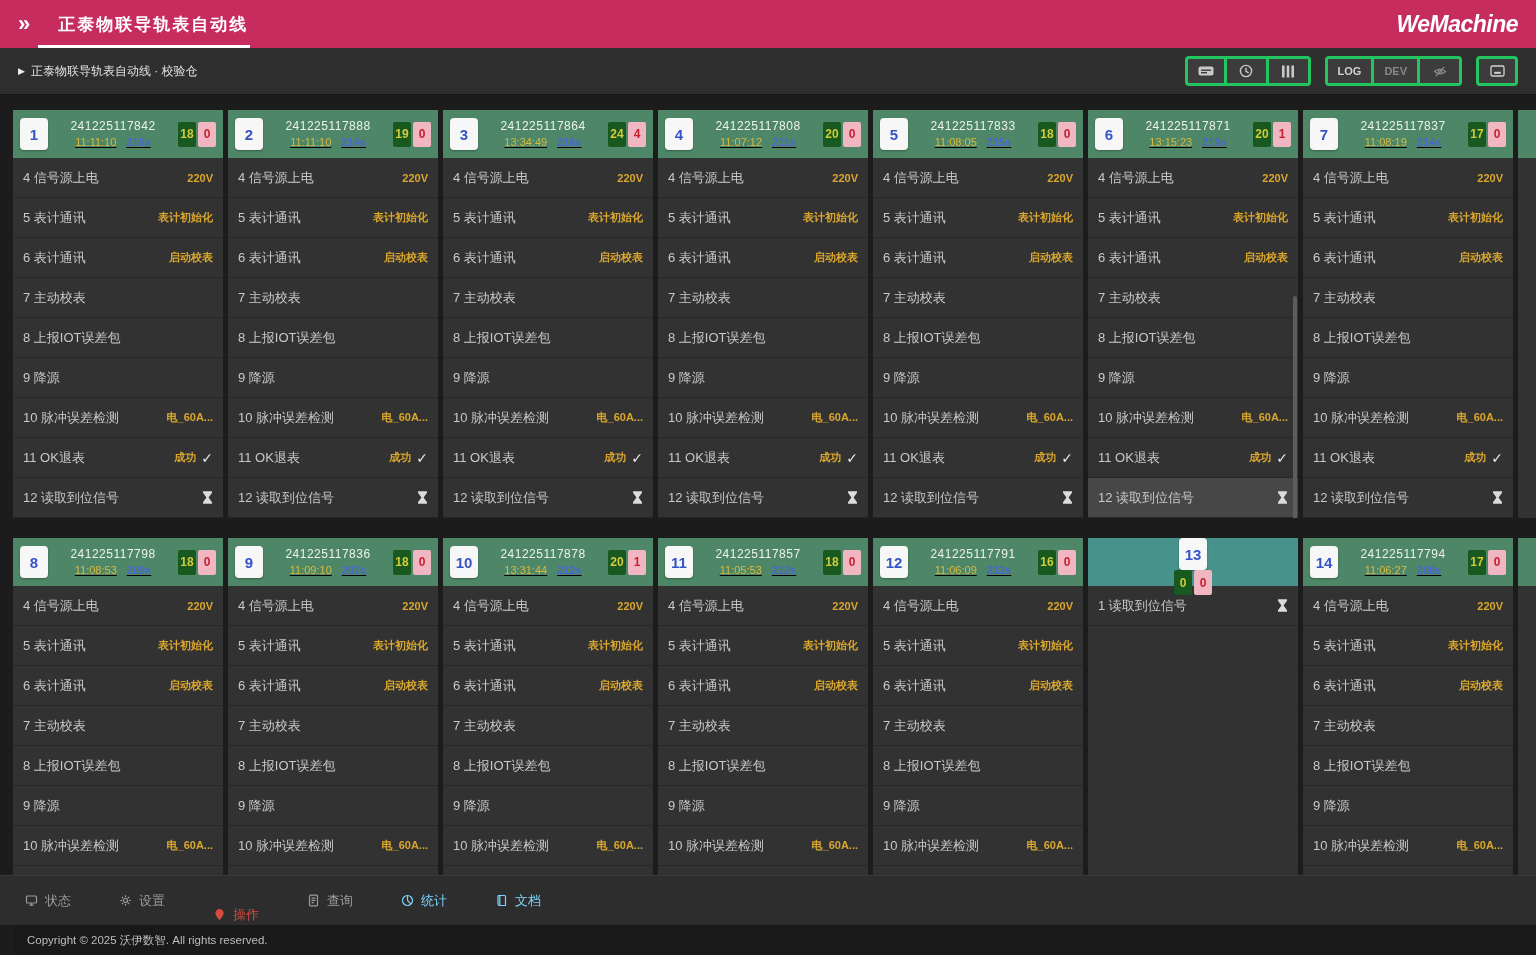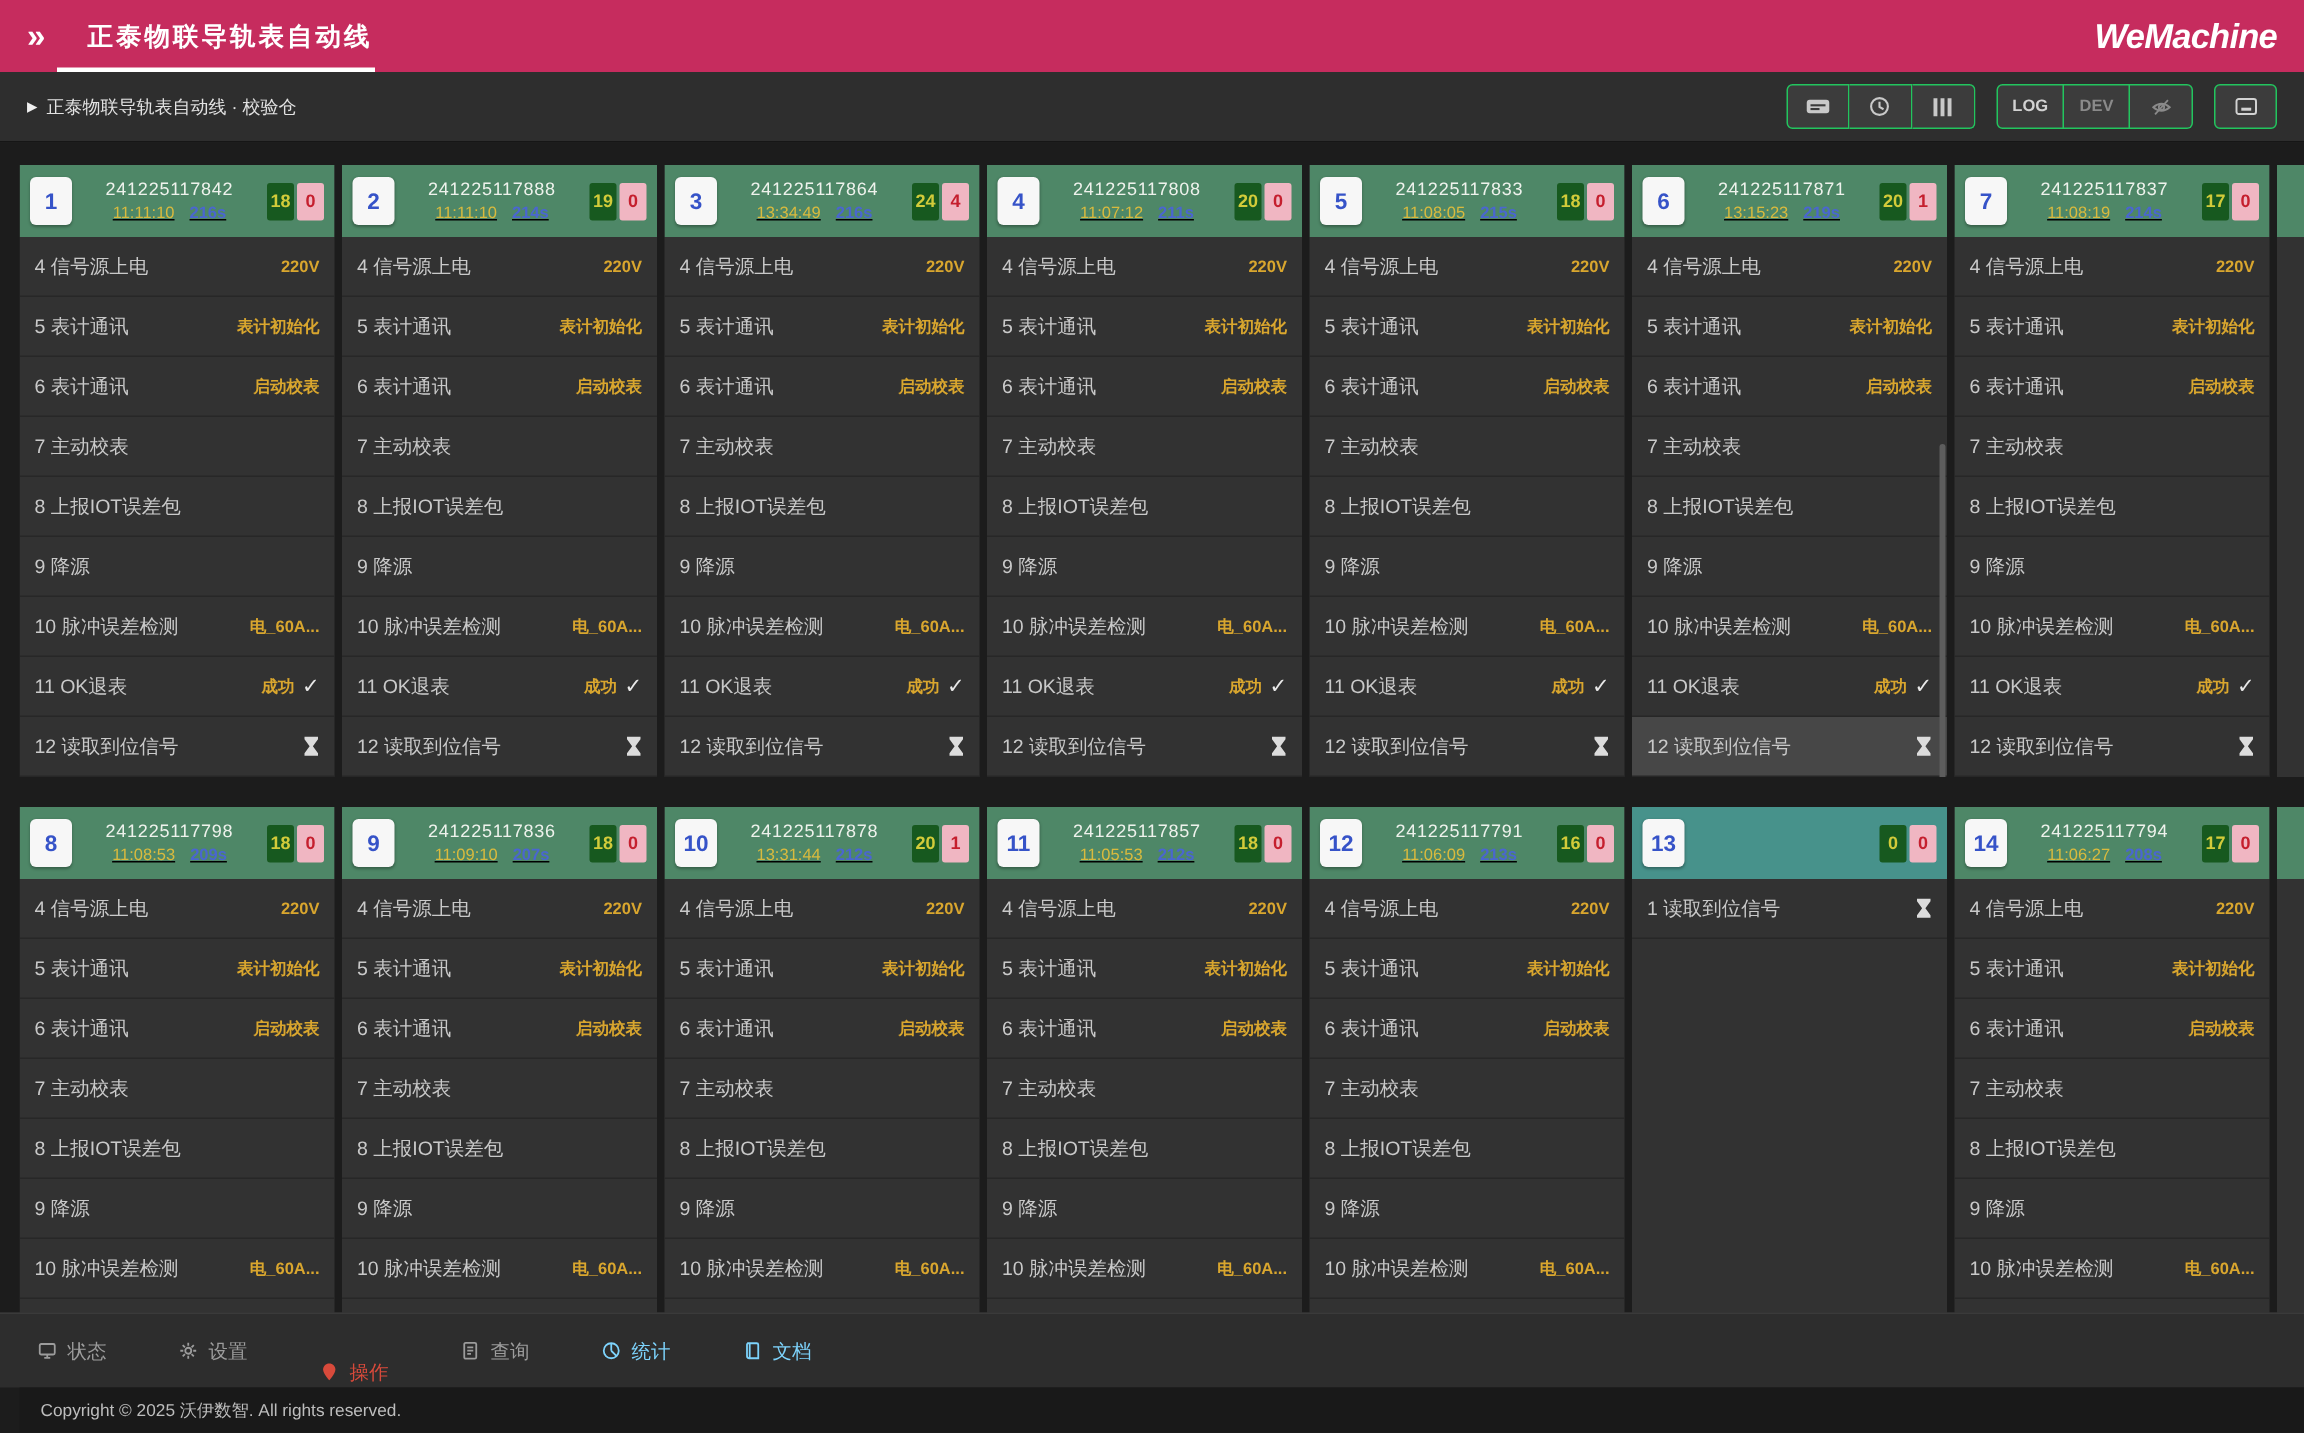--- a/index.html
+++ b/index.html
@@ -13,37 +13,37 @@
   .top-title { margin-left:28px; color:#fff; font-size:17px; font-weight:bold; letter-spacing:2px; }
   .tab-underline { position:absolute; left:38px; bottom:0; width:212px; height:3px; background:#fff; }
   .logo { margin-left:auto; color:#fff; font-size:23px; font-weight:bold; font-style:italic; letter-spacing:-0.5px; }
 
   
   .toolbar { height:47px; background:#2e2e2e; display:flex; align-items:center; padding:0 18px; border-bottom:1px solid #161616; }
   .crumb { color:#e2e2e2; font-size:12px; display:flex; align-items:center; gap:6px; }
   .crumb .arrow { font-size:9px; color:#f0f0f0; }
   .tb-groups { margin-left:auto; display:flex; gap:14px; }
   .btn-group { display:flex; }
-  .tb-btn { height:30px; min-width:42px; padding:0 10px; background:#3c3c3c; border:1px solid #22c55e;
+  .tb-btn { height:30px; min-width:42px; padding:0 10px; background:#3c3c3c; border:3px solid #22c55e;
             display:flex; align-items:center; justify-content:center; color:#d2d2d2; font-size:11px; font-weight:bold; cursor:pointer; }
   .btn-group .tb-btn + .tb-btn { border-left:none; }
   .btn-group .tb-btn:first-child { border-radius:4px 0 0 4px; }
   .btn-group .tb-btn:last-child { border-radius:0 4px 4px 0; }
   .btn-group .tb-btn:only-child { border-radius:4px; }
   .tb-btn.dim { color:#8a8a8a; }
   .tb-btn svg { display:block; }
 
   
   .main { padding:15px 0 0 13px; }
   .card-row { display:flex; gap:5px; width:1523px; overflow:hidden; }
   #row1 { height:408px; margin-bottom:20px; }
   #row2 { height:348px; }
   .card { width:210px; flex:none; height:100%; background:#323232; display:flex; flex-direction:column; overflow:hidden; }
   .card-head { height:48px; flex:none; background:#4e8767; display:flex; align-items:center; padding:0 7px; cursor:pointer; }
-  .card.teal .card-head { background:#47928b; }
+  .card.teal .card-head { background:#47928b;flex-direction:column; }
   .st-badge { width:28px; height:32px; background:#f7f7f7; border-radius:4px; color:#3653c8; font-weight:bold; font-size:15px;
               display:flex; align-items:center; justify-content:center; box-shadow:0 1px 2px rgba(0,0,0,.3); flex:none; }
   .st-mid { flex:1; display:flex; flex-direction:column; align-items:center; line-height:1.3; overflow:hidden; }
   .st-serial { color:#eef2ec; font-size:12px; letter-spacing:.5px; white-space:nowrap; }
   .st-sub { display:flex; gap:10px; align-items:center;text-decoration:underline; }
   .st-time { color:#d9ba3e; font-size:11px; }
   .st-elapsed { color:#4a66d0; font-size:11px; font-weight:bold; }
   .st-counts { display:flex; gap:2px; flex:none; }
   .ok,.ng { width:18px; height:25px; display:flex; align-items:center; justify-content:center; font-size:12px; font-weight:bold; border-radius:2px; }
   .ok { background:#17591f; color:#d2cb3a; }

